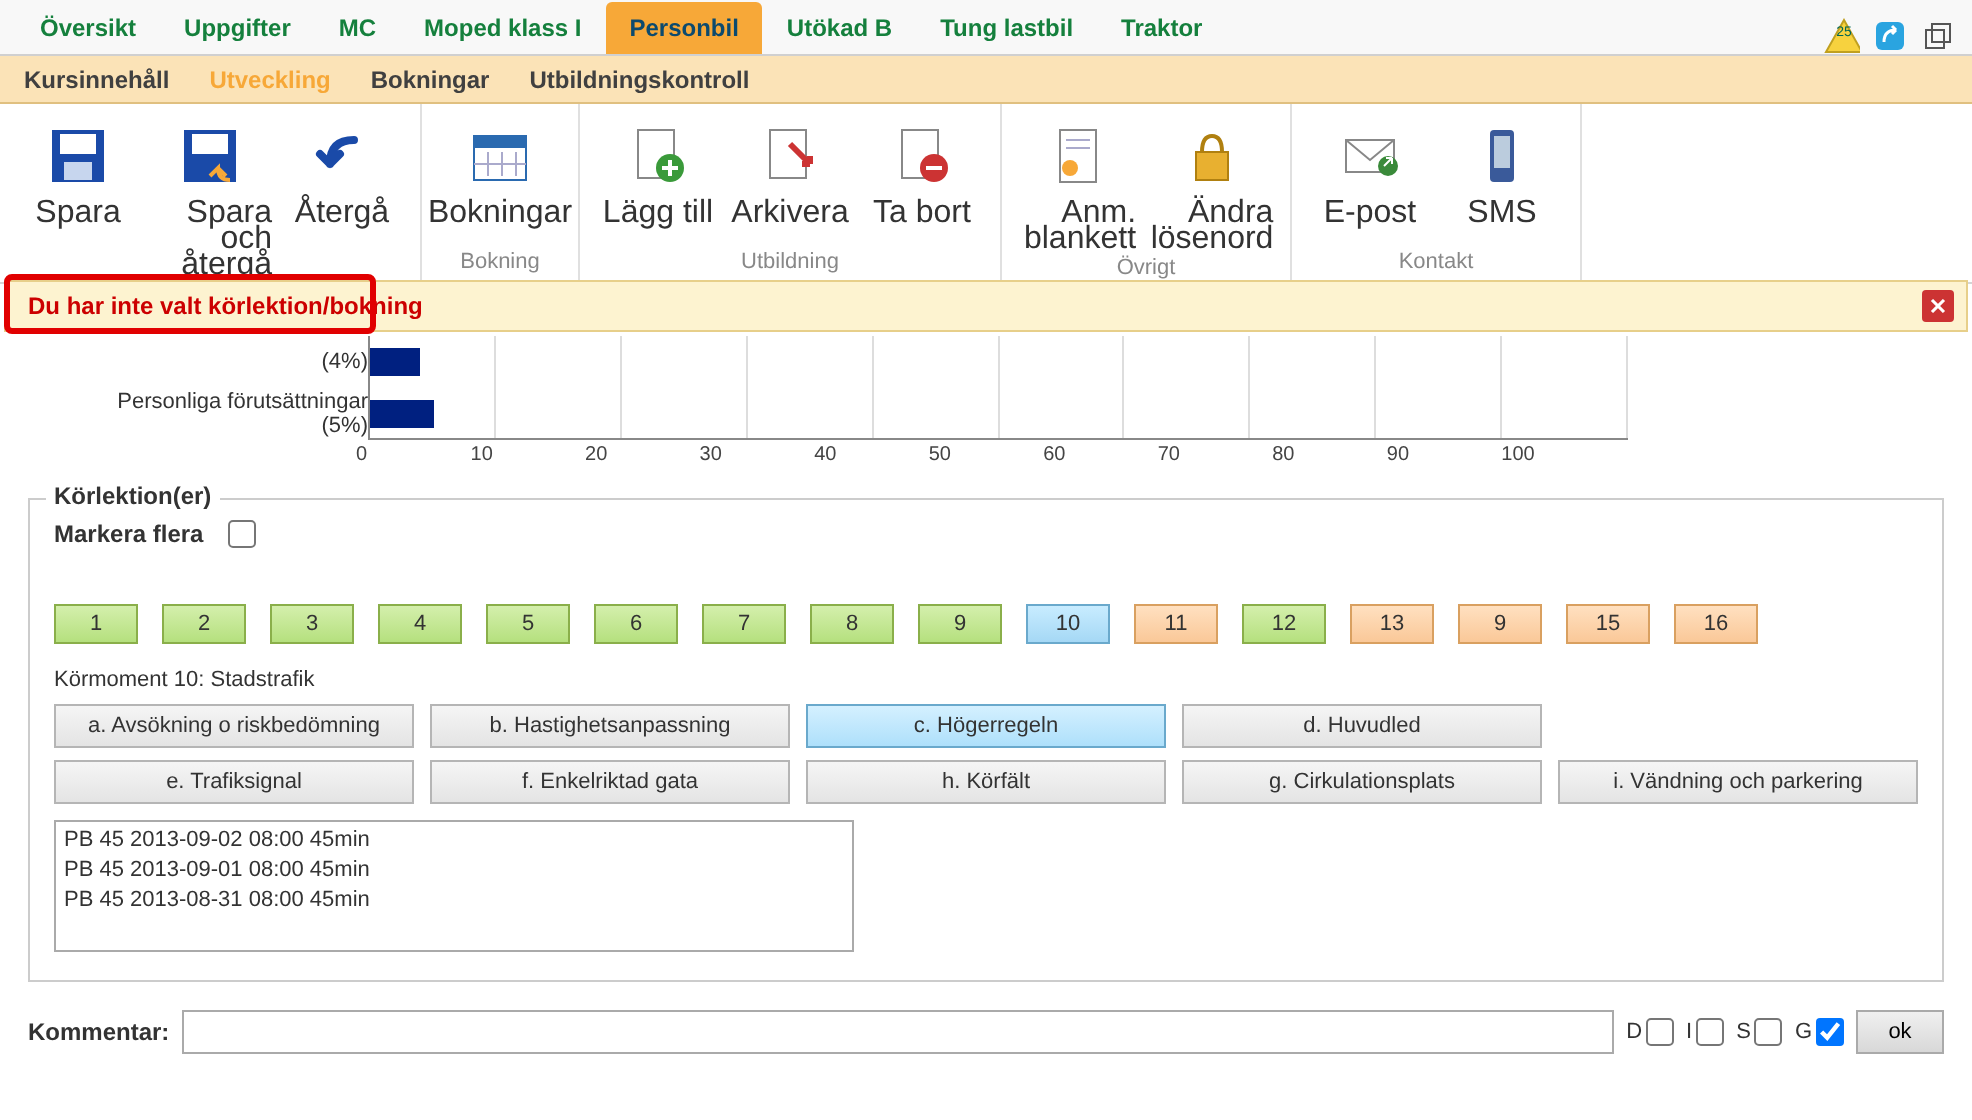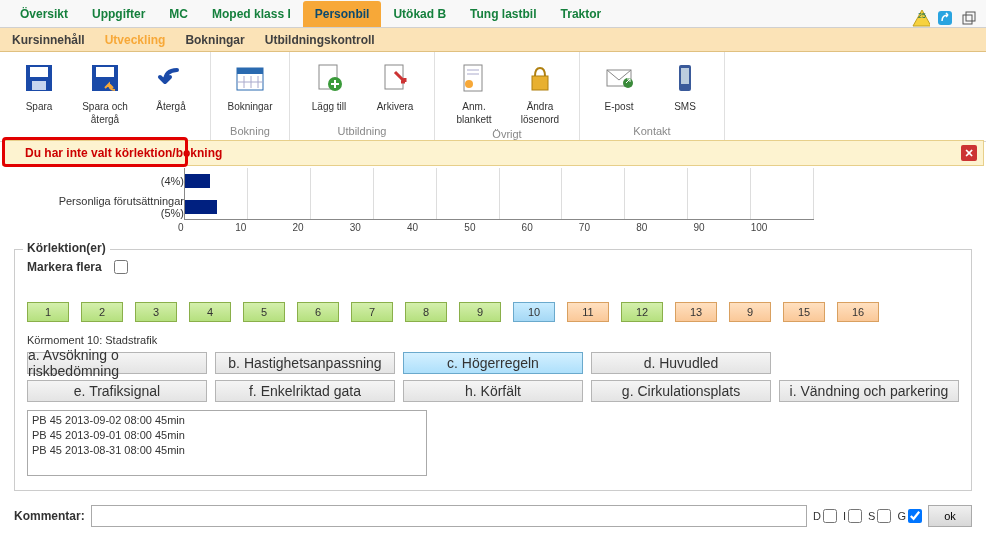--- a/index.html
+++ b/index.html
@@ -16,25 +16,25 @@
   .sub-tabs { display:flex; gap:20px; background:#fbe3b7; height:24px; align-items:center; padding-left:12px; border-bottom:1px solid #e0c080;}
   .sub-tab { font-size:12px; font-weight:bold; color:#404040; cursor:pointer;}
   .sub-tab.active { color:#f7a838; }
   
   
   .ribbon { display:flex; background:#fff; border-bottom:1px solid #d5d5d5; height:90px;}
   .ribbon-group { display:flex; flex-direction:column; align-items:center; border-right:1px solid #e0e0e0; padding:4px 8px 2px 8px;}
   .ribbon-buttons { display:flex; gap:4px; flex:1;}
   .ribbon-btn { display:flex; flex-direction:column; align-items:center; justify-content:flex-start; width:62px; cursor:pointer; padding-top:4px;}
   .ribbon-btn .icon-box { width:36px; height:36px; margin-bottom:4px; display:flex; align-items:center; justify-content:center;}
-  .ribbon-btn .lbl { text-align:center; font-size:10px; line-height:13px; color:#333;}
+  .ribbon-btn .lbl { text-align:right; font-size:16px; line-height:13px; color:#333;}
   .ribbon-group-label { font-size:11px; color:#888; padding:2px 0;}
   
   
-  .warning-bar { position:relative; background:#fdf3d0; border:1px solid #e7cf8a; height:26px; display:flex; align-items:center; padding-left:22px; margin:-2px 2px 2px 2px;}
+  .warning-bar { position:relative; background:#fdf3d0; border:1px solid #e7cf8a; height:26px; display:flex; align-items:center; padding-left:11px; margin:-2px 2px 2px 2px;}
   .warning-bar .msg { color:#c00; font-weight:bold; font-size:12px;}
   .warning-highlight { position:absolute; left:-1px; top:-4px; width:186px; height:30px; border:3px solid #e10000; border-radius:4px; pointer-events:none;}
   .warning-close { margin-left:auto; margin-right:6px; width:16px; height:16px; background:#c33; display:flex; align-items:center; justify-content:center; color:#fff; font-size:11px; font-weight:bold; cursor:pointer; border-radius:2px;}
   
   
   .chart-area { display:flex; padding:0 14px 10px 14px;}
   .chart-labels { width:170px; text-align:right; font-size:11px; padding-top:0;}
   .chart-labels .row { height:26px; display:flex; align-items:center; justify-content:flex-end; line-height:12px;}
   .chart-plot { flex:0 0 630px; position:relative;}
   .chart-grid { height:52px; border-left:1px solid #888; border-bottom:1px solid #888; position:relative; display:flex;}
@@ -51,21 +51,21 @@
   .check-row input { width:14px; height:14px;}
   
   .num-buttons { display:flex; gap:12px; margin-bottom:12px;}
   .num-btn { width:42px; height:20px; border:1px solid #8aaf4a; background:linear-gradient(#d4efac,#b5e07e); font-size:11px; text-align:center; line-height:18px; cursor:pointer;}
   .num-btn.blue { background:linear-gradient(#c8ecff,#a5d8f5); border-color:#6aa9cc;}
   .num-btn.orange { background:linear-gradient(#ffe0c0,#fac898); border-color:#d9a060;}
   
   .kormoment-title { font-size:11px; margin-bottom:6px;}
   
   .letter-row { display:flex; gap:8px; margin-bottom:6px;}
-  .letter-btn { flex:0 0 180px; height:22px; border:1px solid #b5b5b5; background:linear-gradient(#f5f5f5,#e4e4e4); font-size:14px; display:flex; align-items:center; justify-content:center; cursor:pointer;}
+  .letter-btn { flex:0 0 180px; height:22px; border:1px solid #b5b5b5; background:linear-gradient(#f5f5f5,#e4e4e4); font-size:11px; display:flex; align-items:center; justify-content:center; cursor:pointer;}
   .letter-btn.active { background:linear-gradient(#d4f0ff,#aee0fb); border-color:#6aa9cc;}
   
   .listbox { width:400px; height:66px; border:1px solid #aaa; overflow-y:scroll; font-size:11px; padding:2px 4px; margin-top:8px;}
   .listbox div { line-height:15px; cursor:pointer;}
   
   .bottom-row { display:flex; align-items:center; gap:6px; margin:14px; }
   .bottom-row label { font-weight:bold; font-size:12px;}
   .bottom-row input[type=text] { flex:1; height:22px; border:1px solid #aaa; padding:0 4px;}
   .flag { display:flex; align-items:center; gap:2px; font-size:11px;}
   .flag input { width:14px; height:14px;}
@@ -181,20 +181,30 @@
       </div>
       <div class="ribbon-btn">
         <div class="icon-box">
             <svg width="32" height="32">
               <rect x="6" y="3" width="18" height="24" fill="#fff" stroke="#888"></rect>
               <path d="M16 10 L26 20 M26 20 L22 20 M26 20 L26 16" stroke="#c33" stroke-width="3" fill="none"></path>
             </svg>
           </div>
         <div class="lbl">Arkivera</div>
       </div>
+      <div class="ribbon-btn">
+        <div class="icon-box">
+            <svg width="32" height="32">
+              <rect x="6" y="3" width="18" height="24" fill="#fff" stroke="#888"></rect>
+              <circle cx="22" cy="22" r="7" fill="#c33"></circle>
+              <path d="M18 22 L26 22" stroke="#fff" stroke-width="2"></path>
+            </svg>
+          </div>
+        <div class="lbl">Ta bort</div>
+      </div>
     </div>
     <div class="ribbon-group-label">Utbildning</div>
   </div>
   <div class="ribbon-group">
     <div class="ribbon-buttons">
       <div class="ribbon-btn">
         <div class="icon-box">
             <svg width="32" height="32">
               <rect x="6" y="3" width="18" height="26" fill="#fff" stroke="#888"></rect>
               <line x1="9" y1="8" x2="21" y2="8" stroke="#aac"></line>

